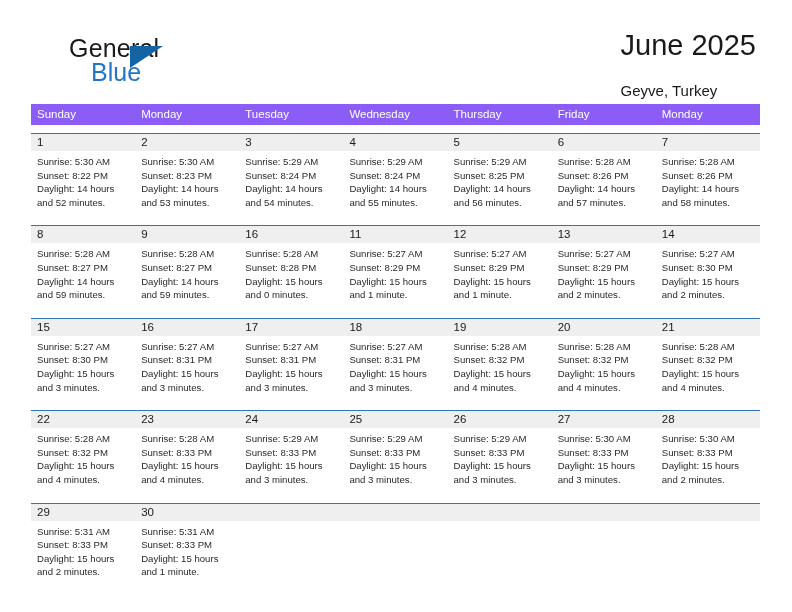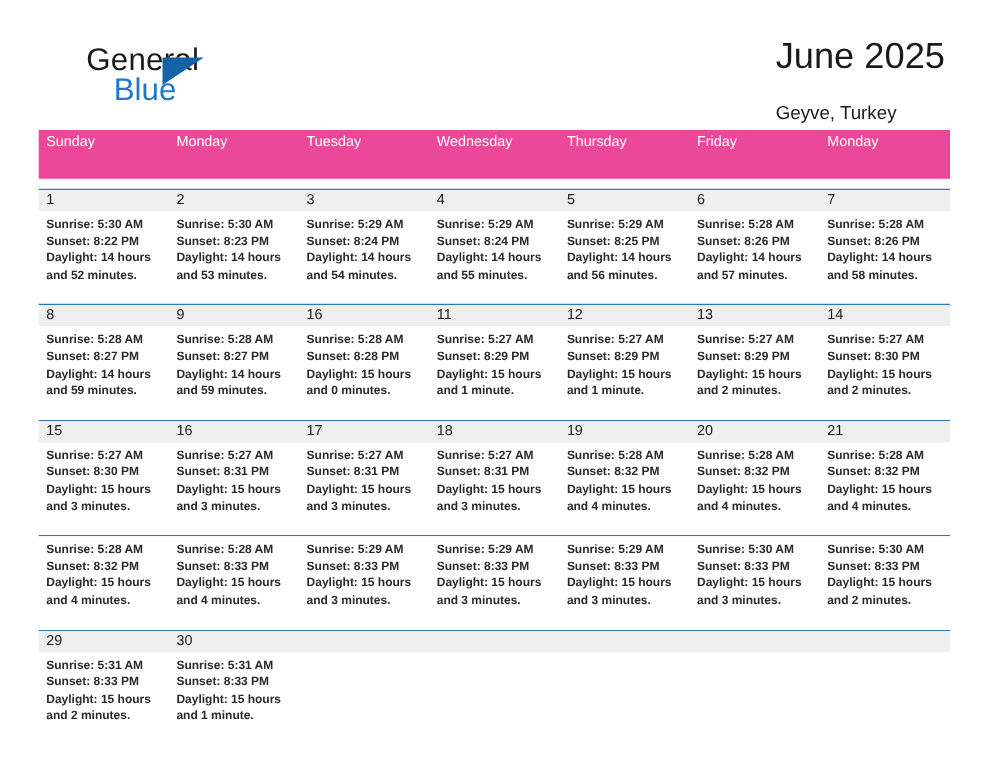--- a/index.html
+++ b/index.html
@@ -87,22 +87,22 @@
 
   
   .calendar {
     position: absolute;
     left: 31px;
     top: 104px;
     width: 729px;
   }
   .dow-row {
     display: flex;
-    background: #ec4899;
-    height: 39px;
+    background: #8b5cf6;
+    height: 21px;
   }
   .dow {
     flex: 0 0 104.14px;
     width: 104.14px;
     box-sizing: border-box;
     color: #ffffff;
     font-size: 11.5px;
     line-height: 21px;
     padding-left: 6px;
     white-space: nowrap;
@@ -138,21 +138,20 @@
   }
   .cell-body {
     flex: 0 0 104.14px;
     width: 104.14px;
     box-sizing: border-box;
     padding: 4px 6px 8px 6px;
     font-size: 9.6px;
     line-height: 13.6px;
     color: #2a2a2a;
     min-height: 62px;
-    font-weight: bold;
   }
   .cell-body .ln {
     white-space: nowrap;
   }
   .cell-body .wrapln {
     white-space: normal;
   }
   .cell-empty {
     flex: 0 0 104.14px;
     width: 104.14px;
@@ -333,20 +332,29 @@
         </div>
         <div class="cell-body">
           <div class="ln">Sunrise: 5:28 AM</div>
           <div class="ln">Sunset: 8:32 PM</div>
           <div class="wrapln">Daylight: 15 hours and 4 minutes.</div>
         </div>
       </div>
     </div>
 
     <div class="week">
+      <div class="week-numbers">
+        <div class="cell-num">22</div>
+        <div class="cell-num">23</div>
+        <div class="cell-num">24</div>
+        <div class="cell-num">25</div>
+        <div class="cell-num">26</div>
+        <div class="cell-num">27</div>
+        <div class="cell-num">28</div>
+      </div>
       <div class="week-body">
         <div class="cell-body">
           <div class="ln">Sunrise: 5:28 AM</div>
           <div class="ln">Sunset: 8:32 PM</div>
           <div class="wrapln">Daylight: 15 hours and 4 minutes.</div>
         </div>
         <div class="cell-body">
           <div class="ln">Sunrise: 5:28 AM</div>
           <div class="ln">Sunset: 8:33 PM</div>
           <div class="wrapln">Daylight: 15 hours and 4 minutes.</div>

